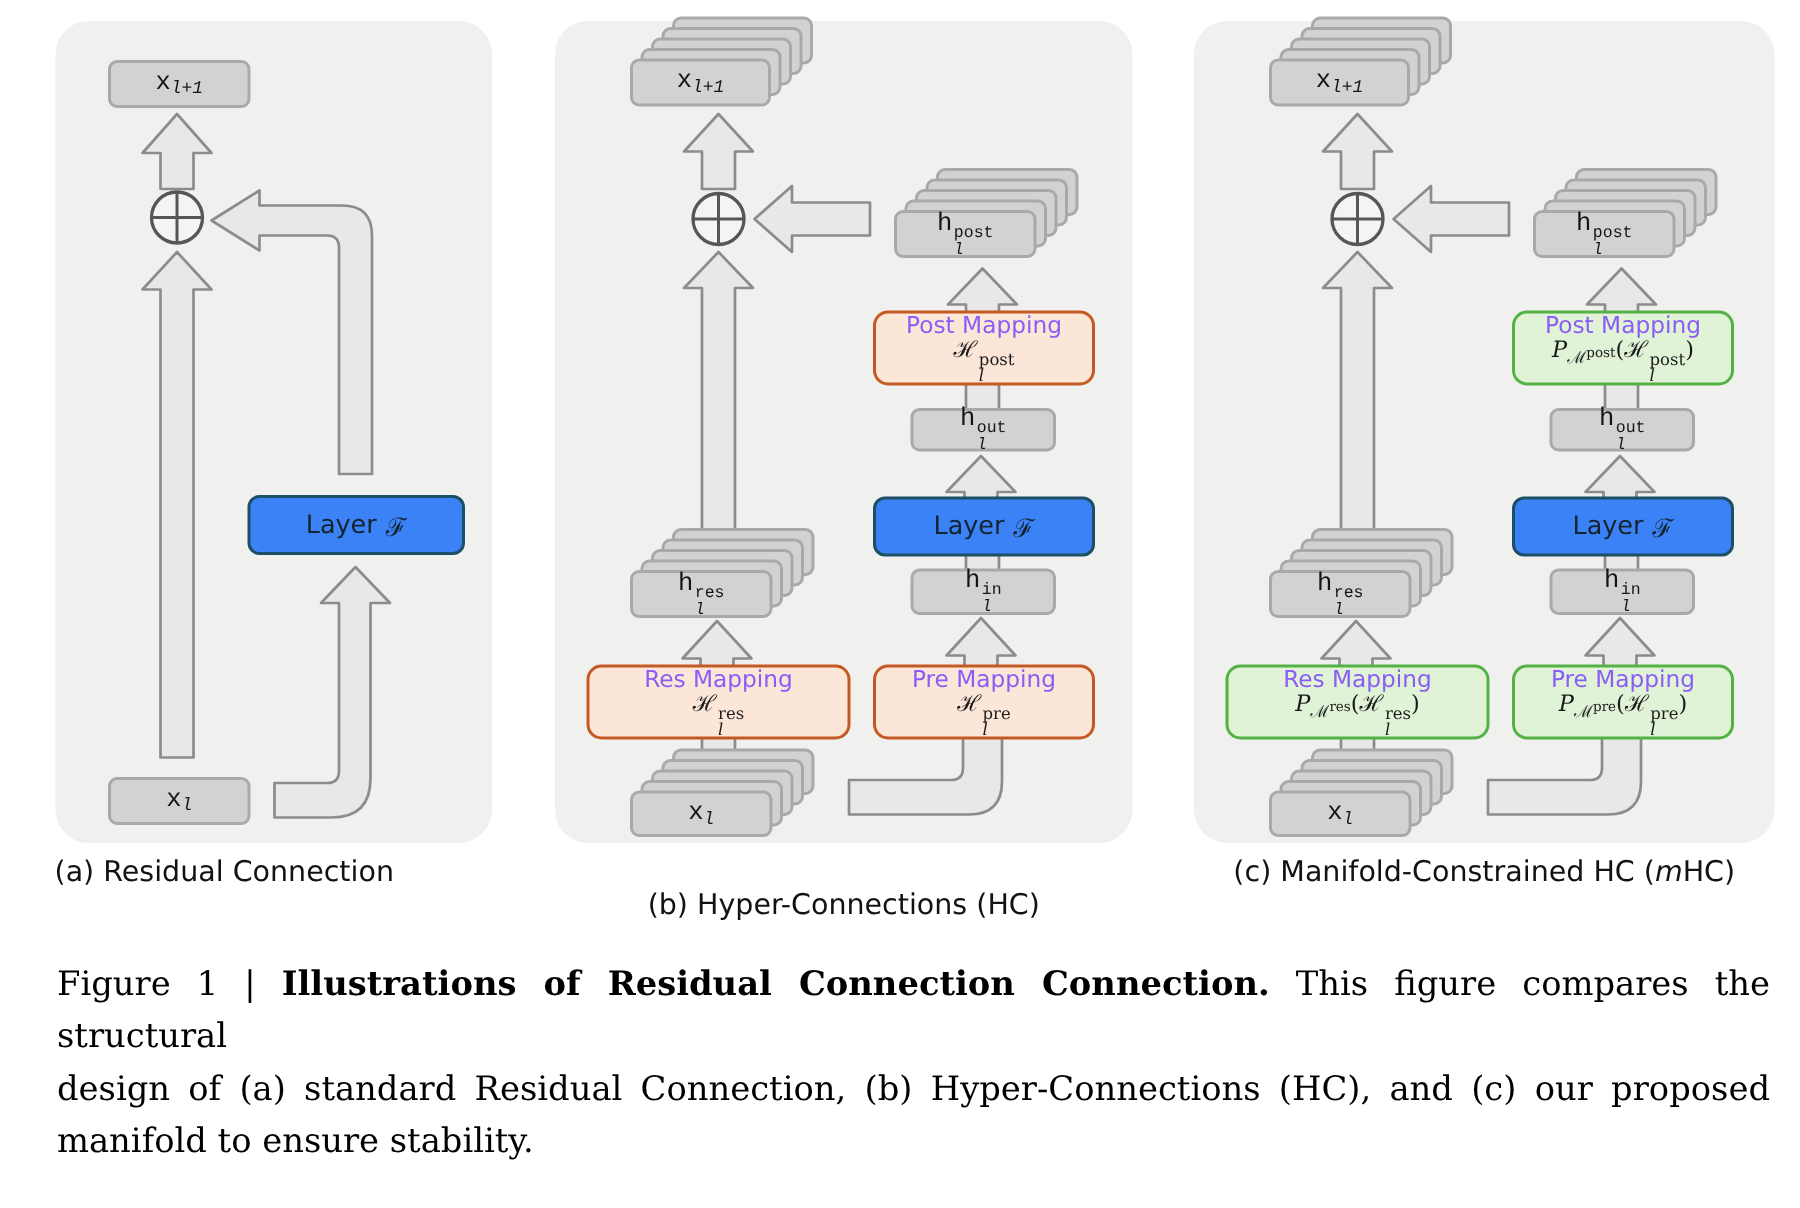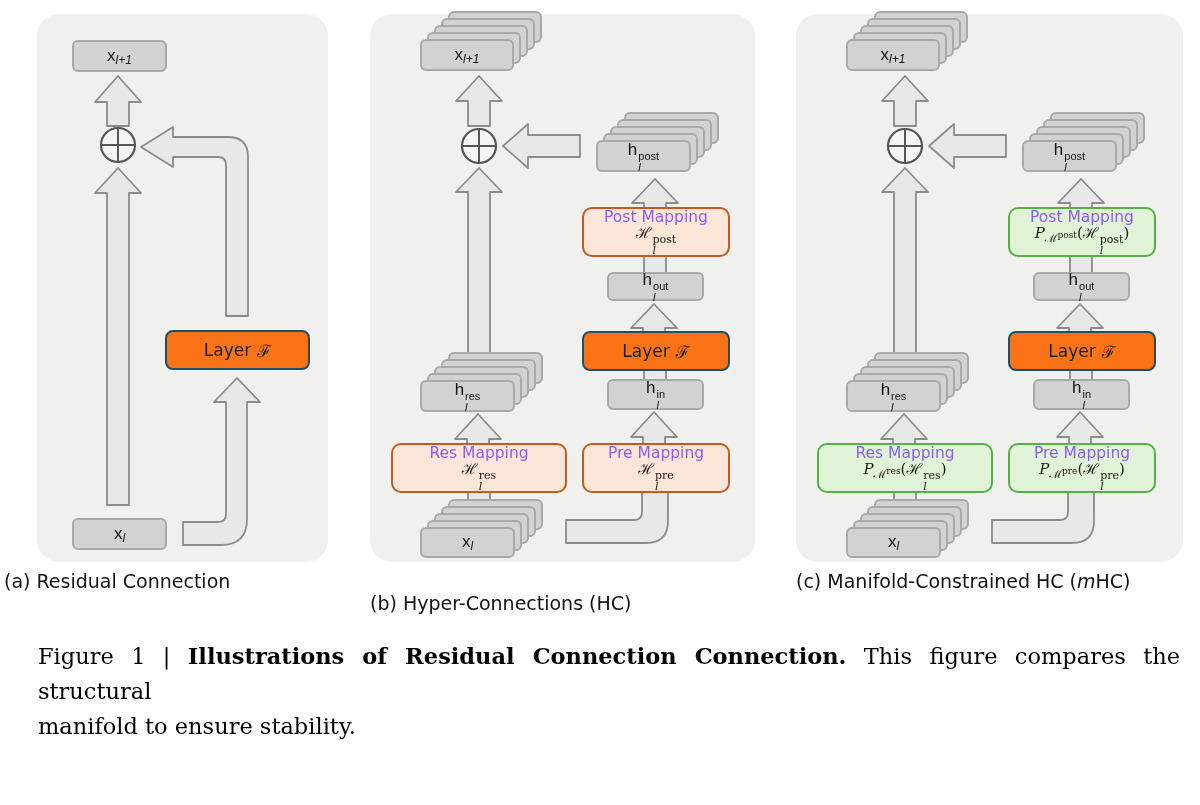--- a/index.html
+++ b/index.html
@@ -13,41 +13,41 @@
   .gbox{position:absolute;background:#d2d2d2;border:2px solid #a9a9a9;border-radius:6px;
         display:flex;align-items:center;justify-content:center;box-sizing:border-box;}
   .stack{position:absolute;}
   .stack .layer{position:absolute;left:0;top:0;width:100%;height:100%;background:#d2d2d2;
         border:2px solid #a9a9a9;border-radius:6px;box-sizing:border-box;}
   .stack .g1{transform:translate(7px,-7px);}
   .stack .g2{transform:translate(14px,-14px);}
   .stack .g3{transform:translate(21px,-21px);}
   .stack .g4{transform:translate(28px,-28px);}
   .stack .front{display:flex;align-items:center;justify-content:center;}
-  .blue{background:#f97316;border:2px solid #1d4f66;border-radius:8px;}
+  .blue{background:#3b82f6;border:2px solid #1d4f66;border-radius:8px;}
   .mapbox{position:absolute;display:flex;flex-direction:column;align-items:center;
         justify-content:center;box-sizing:border-box;}
   .orange{background:#fce6d8;border:2.5px solid #c35a24;border-radius:10px;}
   .green{background:#e0f3d6;border:2.5px solid #54b244;border-radius:10px;}
   .map-title{font-family:"DejaVu Sans",sans-serif;font-size:15.5px;color:#8b5cf6;line-height:1.2;}
   .map-formula{font-family:"DejaVu Serif",serif;font-size:15px;color:#1a1a1a;line-height:1.05;}
-  .mlabel{font-family:Liberation Sans, sans-serif;font-size:17px;color:#151515;white-space:nowrap;}
+  .mlabel{font-family:Liberation Mono, monospace;font-size:17px;color:#151515;white-space:nowrap;}
   .msub{font-size:12px;font-style:italic;vertical-align:-3px;}
   .ss{display:inline-flex;flex-direction:column;line-height:1;font-size:11px;
       vertical-align:-5px;margin-left:1px;text-align:left;}
   .ssup{display:block;font-style:normal;}
   .ssub{display:block;font-style:italic;}
   .scr{font-family:"DejaVu Serif",serif;}
   .pcal{font-family:"DejaVu Serif",serif;font-style:italic;}
   .psub{font-size:11px;vertical-align:-4px;}
   .inner-sup{font-size:9px;vertical-align:4px;}
   .paren{font-family:"DejaVu Serif",serif;}
   .layer-label{font-family:"DejaVu Sans",sans-serif;font-size:17px;color:#14242e;}
   .layer-sym{font-family:"DejaVu Serif",serif;font-size:17px;margin-left:6px;color:#14242e;}
-  .panel-cap{position:absolute;text-align:left;font-family:"DejaVu Sans",sans-serif;
+  .panel-cap{position:absolute;text-align:center;font-family:"DejaVu Sans",sans-serif;
       font-size:19px;color:#121212;white-space:nowrap;}
   .figcap{position:absolute;left:38px;top:639px;width:1142px;font-family:"DejaVu Serif",serif;
       font-size:22.5px;line-height:35px;color:#000000;}
   .cap-line{display:block;}
   .cap-line.just{text-align:justify;text-align-last:justify;}
   .run-r{font-style:normal;font-weight:normal;}
   .run-b{font-weight:bold;}
   .run-i{font-style:italic;}
   .run-bi{font-weight:bold;font-style:italic;}
 </style>
@@ -309,14 +309,15 @@
     </div>
   </div>
 </section>
 
 <div class="panel-cap" style="left:4px;top:570px;width:291px;"><span class="run-r">(a) Residual Connection</span></div>
 <div class="panel-cap" style="left:370px;top:592px;width:385px;"><span class="run-r">(b) Hyper-Connections (HC)</span></div>
 <div class="panel-cap" style="left:796px;top:570px;width:387px;"><span class="run-r">(c) Manifold-Constrained HC (</span><span class="run-i">m</span><span class="run-r">HC)</span></div>
 
 <div class="figcap">
     <div class="cap-line just"><span class="run-r">Figure 1 | </span><span class="run-b">Illustrations of Residual Connection Connection.</span><span class="run-r"> This figure compares the structural</span></div>
+    <div class="cap-line just"><span class="run-r">design of (a) standard Residual Connection, (b) Hyper-Connections (HC), and (c) our proposed</span></div>
     <div class="cap-line"><span class="run-r">manifold to ensure stability.</span></div>
   </div>
 
 </body></html>

